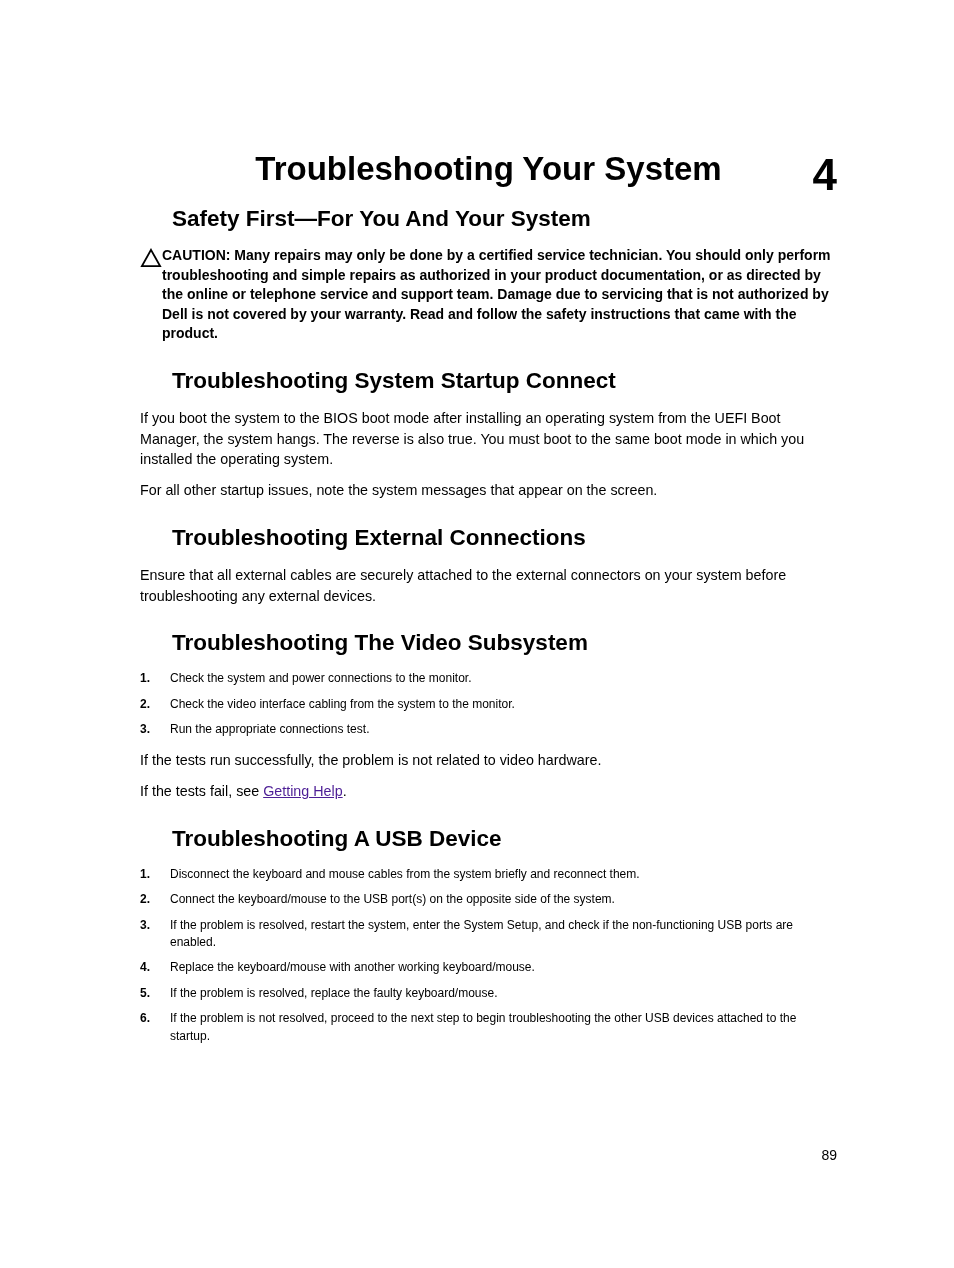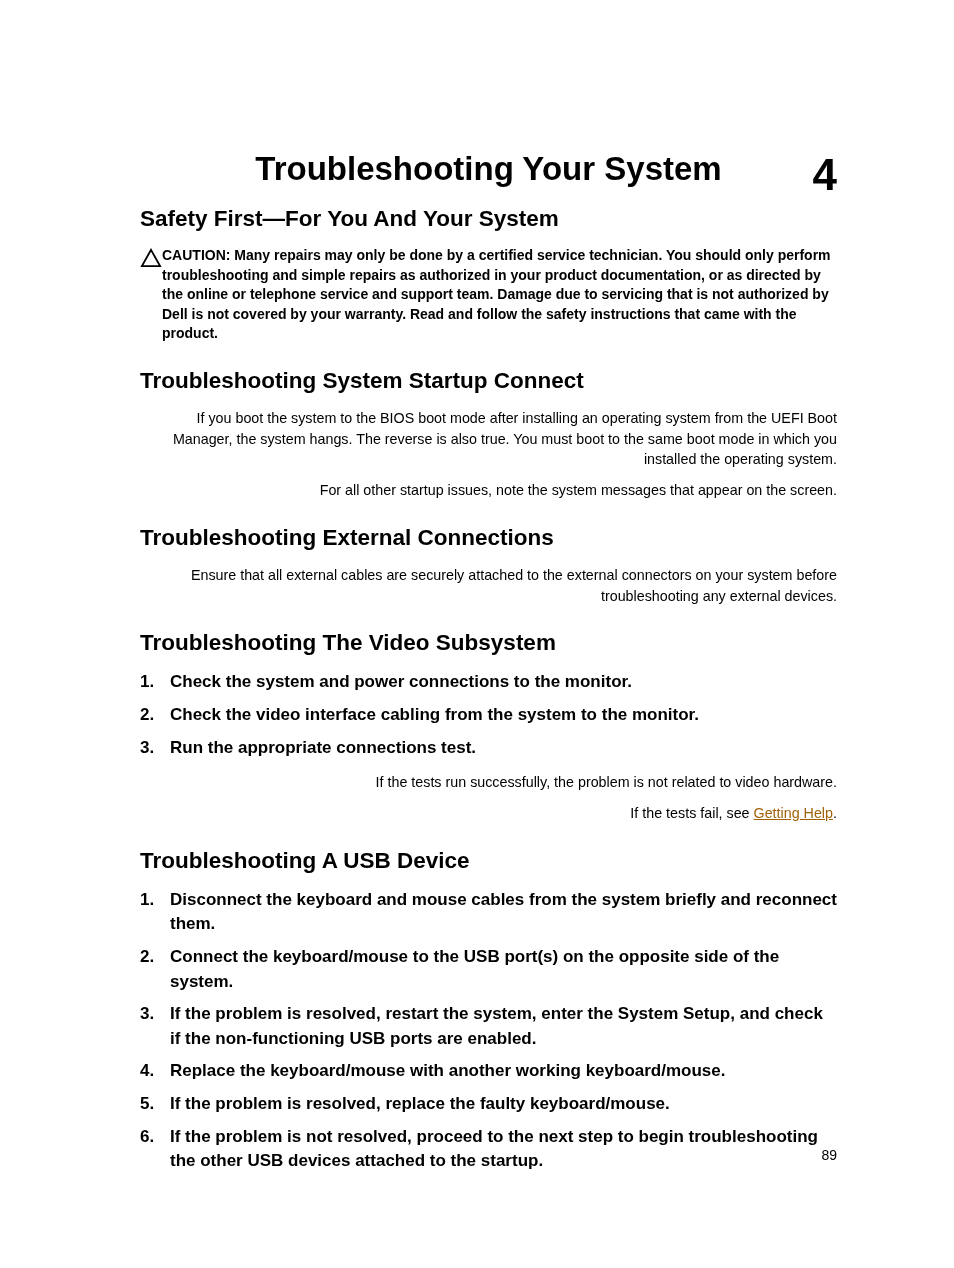--- a/index.html
+++ b/index.html
@@ -33,29 +33,29 @@
       text-align: center;
     }
     h2 {
       font-size: 22.5px;
       font-weight: bold;
       font-family: "Arial Narrow", Arial, sans-serif;
       font-stretch: condensed;
       margin-top: 24px;
       margin-bottom: 14px;
       letter-spacing: 0px;
+      margin-left: 32px;
     }
     h2.first { margin-top: 0; }
     p {
       font-size: 14.3px;
       line-height: 1.45;
       margin-bottom: 10px;
       font-family: "Arial Narrow", Arial, sans-serif;
       font-stretch: condensed;
-      text-align: right;
     }
     .caution-block {
       display: flex;
       align-items: flex-start;
       gap: 0;
       margin-bottom: 18px;
     }
     .caution-icon {
       flex-shrink: 0;
       width: 22px;
@@ -69,37 +69,36 @@
       font-family: "Arial Narrow", Arial, sans-serif;
       font-stretch: condensed;
     }
     ol {
       list-style: none;
       counter-reset: item;
       margin-bottom: 12px;
     }
     ol li {
       counter-increment: item;
-      font-size: 17px;
+      font-size: 12px;
       line-height: 1.45;
       padding-left: 30px;
       margin-bottom: 8px;
       position: relative;
       font-family: "Arial Narrow", Arial, sans-serif;
       font-stretch: condensed;
-      font-weight: bold;
     }
     ol li::before {
       content: counter(item) ".";
       font-weight: bold;
       position: absolute;
       left: 0;
     }
     a.link {
-      color: #a16207;
+      color: #4c1d95;
     }
     .page-number {
       position: absolute;
       bottom: 105px;
       right: 117px;
       font-size: 14px;
       font-family: "Arial Narrow", Arial, sans-serif;
       font-stretch: condensed;
     }
   </style>

